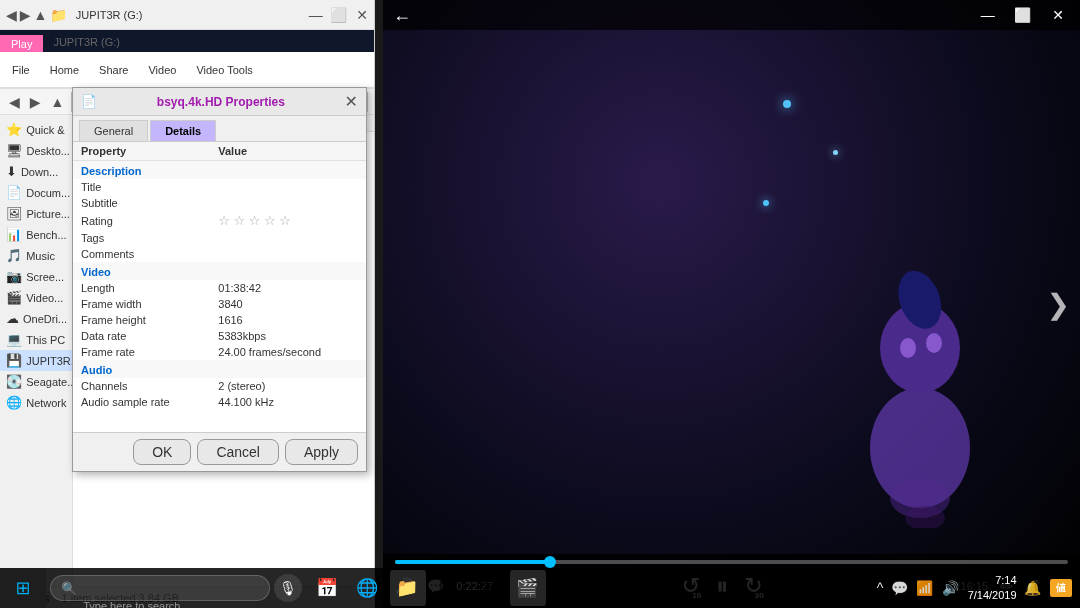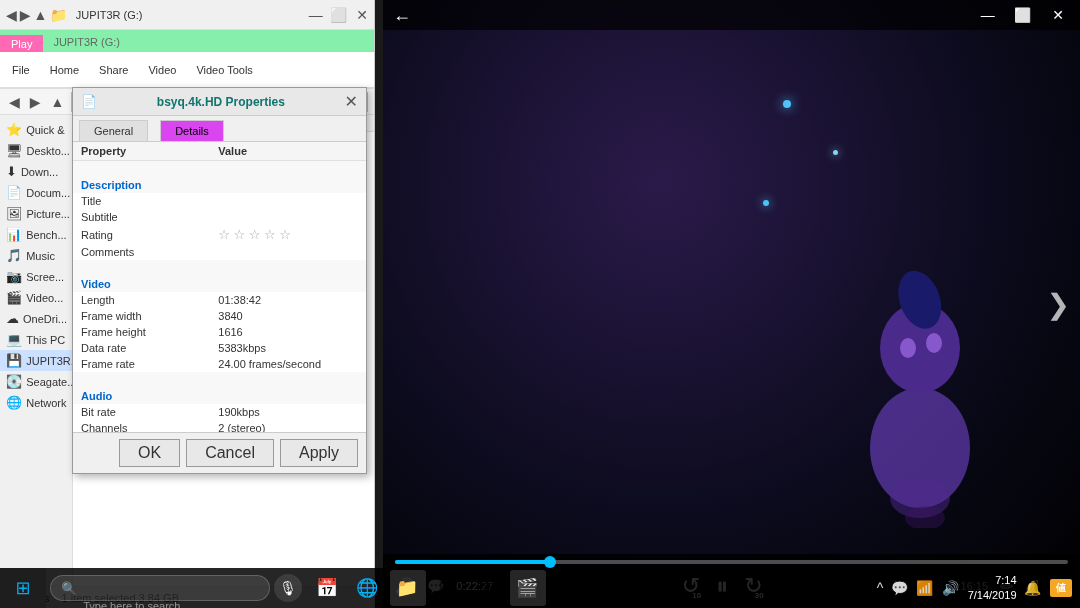--- a/index.html
+++ b/index.html
@@ -39,21 +39,21 @@
     }
     .titlebar-icons span {
       font-size: 14px; color: #555;
     }
     .titlebar-drive {
       font-size: 11px; color: #333; margin-left: 8px;
     }
 
     
     .ribbon {
-      background: #86efac;
+      background: #0f172a;
       border-bottom: 1px solid #ddd;
     }
     .ribbon-tabs {
       display: flex; height: 22px;
       align-items: flex-end;
     }
     .ribbon-tab {
       padding: 2px 10px;
       font-size: 11px;
       color: #333;
@@ -178,45 +178,45 @@
     }
     .dialog-titlebar {
       height: 28px;
       background: #e8e8e8;
       display: flex; align-items: center;
       padding: 0 8px;
       border-bottom: 1px solid #ccc;
       justify-content: space-between;
     }
     .dialog-title-text {
-      font-size: 12px; font-weight: 600; color: #0f766e;
+      font-size: 12px; font-weight: 600; color: #a21caf;
     }
     .dialog-close-btn {
       font-size: 16px; color: #555; cursor: pointer; line-height: 1;
     }
     .dialog-tabs {
       display: flex;
       background: #f0f0f0;
       padding: 4px 6px 0;
       border-bottom: 1px solid #ccc;
     }
     .dialog-tab {
       padding: 4px 14px;
       font-size: 11px;
       cursor: pointer;
       border: 1px solid #ccc;
       border-bottom: none;
       background: #e0e0e0;
       color: #333;
-      margin-right: 12px;
+      margin-right: 2px;
     }
     .dialog-tab.active {
-      background: #d946ef;
+      background: #c4b5fd;
       color: #000;
-      font-weight: 400;
+      font-weight: 700;
     }
     .dialog-content {
       height: 290px;
       overflow-y: auto;
       background: #fff;
     }
     .prop-table {
       width: 100%;
       border-collapse: collapse;
     }
@@ -232,38 +232,38 @@
     .prop-table td {
       font-size: 11px;
       padding: 2px 8px;
       color: #333;
       vertical-align: middle;
     }
     .prop-section-row td {
       font-size: 11px;
       font-weight: 700;
       color: #0066cc;
-      padding: 18px 8px 2px;
+      padding: 4px 8px 2px;
       background: #f8f8f8;
     }
     .rating-stars { color: #aaa; font-size: 13px; }
     .dialog-footer {
       display: flex; justify-content: flex-end;
       padding: 6px 8px;
       gap: 6px;
       border-top: 1px solid #ccc;
       background: #f0f0f0;
     }
     .dialog-btn {
       padding: 4px 18px;
-      font-size: 16px;
+      font-size: 14px;
       border: 1px solid #999;
       background: #e8e8e8;
       cursor: pointer;
-      border-radius: 0;
+      border-radius: 8px;
       color: #333;
     }
     .dialog-btn.primary { background: #e8e8e8; font-weight: normal; }
 
     
     #video-player {
       position: absolute;
       top: 0; left: 383px;
       width: 697px;
       height: 608px;
@@ -582,20 +582,24 @@
           <td>Subtitle</td>
           <td></td>
         </tr>
         <tr class="prop-row">
           <td>Rating</td>
           <td>
             <span class="rating-stars">☆ ☆ ☆ ☆ ☆</span>
           </td>
         </tr>
         <tr class="prop-row">
+          <td>Tags</td>
+          <td></td>
+        </tr>
+        <tr class="prop-row">
           <td>Comments</td>
           <td></td>
         </tr>
 
         <tr class="prop-section-row">
           <td colspan="2">Video</td>
         </tr>
         <tr class="prop-row">
           <td>Length</td>
           <td>01:38:42</td>
@@ -612,24 +616,20 @@
           <td>Data rate</td>
           <td>5383kbps</td>
         </tr>
         <tr class="prop-row">
           <td>Frame rate</td>
           <td>24.00 frames/second</td>
         </tr>
 
         <tr class="prop-section-row">
           <td colspan="2">Audio</td>
-        </tr>
-        <tr class="prop-row">
-          <td>Bit rate</td>
-          <td>190kbps</td>
         </tr>
         <tr class="prop-row">
           <td>Channels</td>
           <td>2 (stereo)</td>
         </tr>
         <tr class="prop-row">
           <td>Audio sample rate</td>
           <td>44.100 kHz</td>
         </tr>
 

